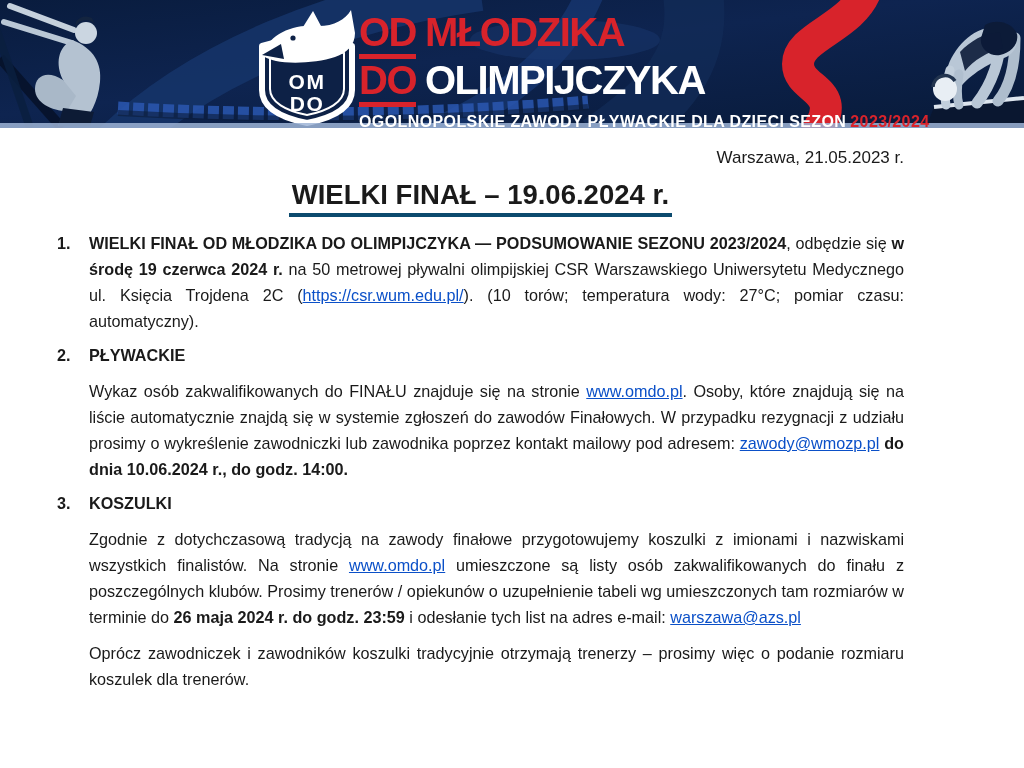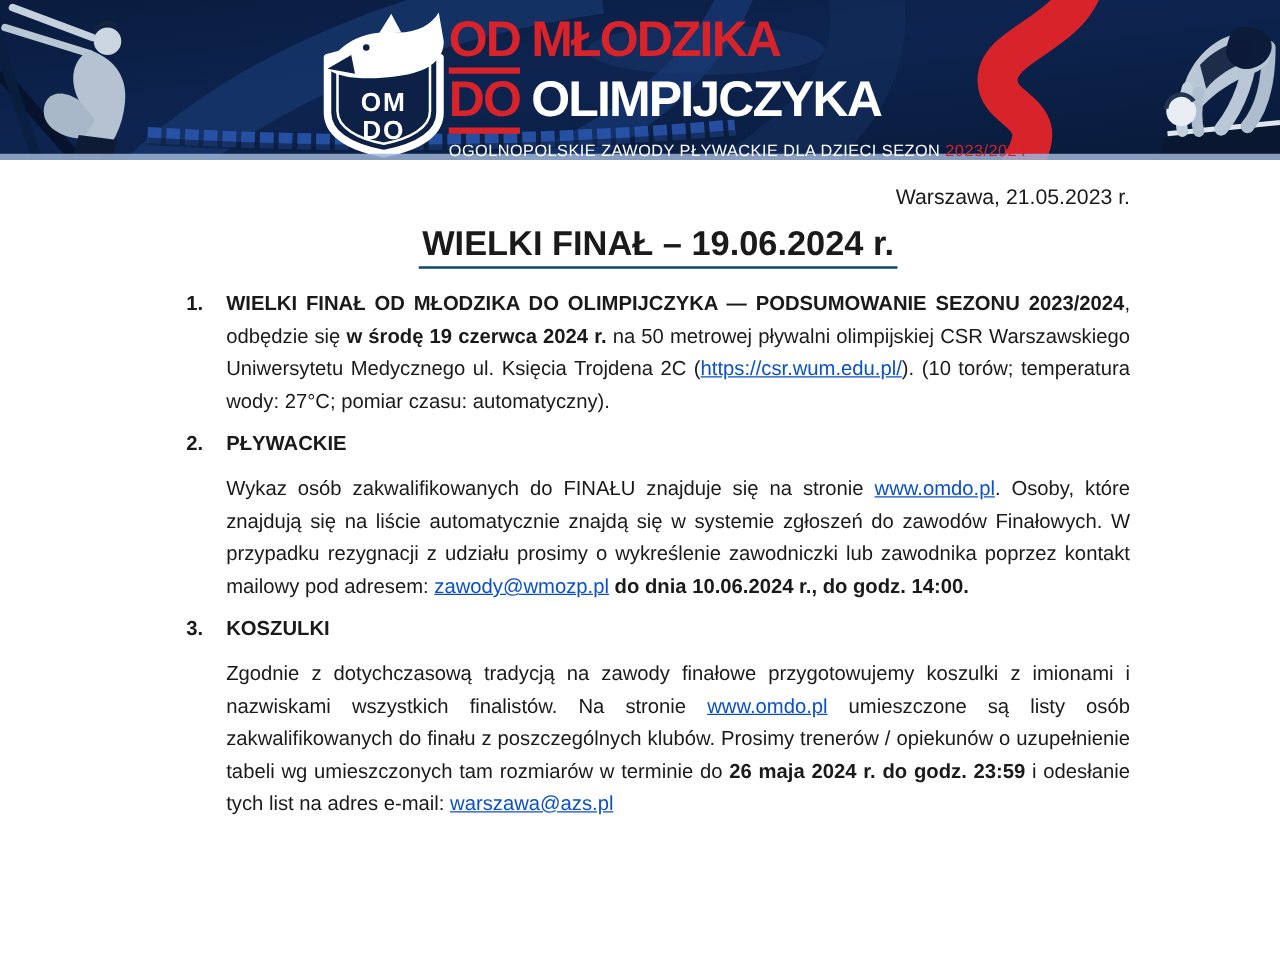--- a/index.html
+++ b/index.html
@@ -22,35 +22,35 @@
   }
   .bt-line1, .bt-line2 {
     font-size:40px; letter-spacing:-1.5px; font-weight:700;
     transform-origin:left top;
   }
   .bt-line1 { margin-bottom:1px; }
   .bt-red { color:var(--banner-red); }
   .bt-white { color:#ffffff; }
   .bt-underlined { display:inline-block; border-bottom:5px solid var(--banner-red); padding-bottom:2px; margin-right:9px; }
   .bt-sub {
-    margin-top:7px; font-size:13px; letter-spacing:0.4px;
-    color:#ffffff; font-weight:400;text-align:center;
+    margin-top:7px; font-size:16px; letter-spacing:0.4px;
+    color:#ffffff; font-weight:700;text-align:center;
   }
   .bt-season { color:var(--banner-red); margin-left:4px; }
   .logo-monogram { font-weight:700; letter-spacing:1.5px; }
 
   
-  .doc { padding:0 120px 0 106px;margin-left:43px; }
+  .doc { padding:0 120px 0 57px; }
   .date-line {
     margin-top:20px; text-align:right; font-size:17px; height:20px;
   }
   .doc-title {
     margin-top:11px; text-align:center; font-size:27.5px; font-weight:700;
   }
-  .doc-title .underlined { border-bottom:2px solid #0c4a6e; padding:0 3px 3px 3px; }
+  .doc-title .underlined { border-bottom:4px solid #0c4a6e; padding:0 3px 3px 3px; }
   .doc-subtitle {
     margin-top:16px; text-align:center; font-size:17.5px; font-weight:700;
   }
 
   .list-item { display:flex; margin-top:8px; }
   .list-item.first { margin-top:19px; }
   .item-num { flex:none; width:32px; font-weight:700; font-size:16.2px; line-height:26px; }
   .item-body { flex:1; min-width:0; }
   .item-heading { font-size:16.2px; font-weight:700; line-height:26px; }
   .para {
@@ -170,18 +170,19 @@
         <h3 class="item-heading">PŁYWACKIE</h3>
         <p class="para"><span>Wykaz osób zakwalifikowanych do FINAŁU znajduje się na stronie </span><a class="doc-link" href="#">www.omdo.pl</a><span>. Osoby, które znajdują się na liście automatycznie znajdą się w systemie zgłoszeń do zawodów Finałowych. W przypadku rezygnacji z udziału prosimy o wykreślenie zawodniczki lub zawodnika poprzez kontakt mailowy pod adresem: </span><a class="doc-link" href="#">zawody@wmozp.pl</a><span class="b"> do dnia 10.06.2024 r., do godz. 14:00.</span></p>
       </div>
     </div>
 
     <div class="list-item">
       <span class="item-num">3.</span>
       <div class="item-body">
         <h3 class="item-heading">KOSZULKI</h3>
         <p class="para"><span>Zgodnie z dotychczasową tradycją na zawody finałowe przygotowujemy koszulki z imionami i nazwiskami wszystkich finalistów. Na stronie </span><a class="doc-link" href="#">www.omdo.pl</a><span> umieszczone są listy osób zakwalifikowanych do finału z poszczególnych klubów. Prosimy trenerów / opiekunów o uzupełnienie tabeli wg umieszczonych tam rozmiarów w terminie do </span><span class="b">26 maja 2024 r. do godz. 23:59</span><span> i odesłanie tych list na adres e-mail: </span><a class="doc-link" href="#">warszawa@azs.pl</a></p>
+        <p class="para"><span>Oprócz zawodniczek i zawodników koszulki tradycyjnie otrzymają trenerzy – prosimy więc o podanie rozmiaru koszulek dla trenerów.</span></p>
         <p class="para"></p>
       </div>
     </div>
 
   </main>
 </div>
 
 </body></html>

